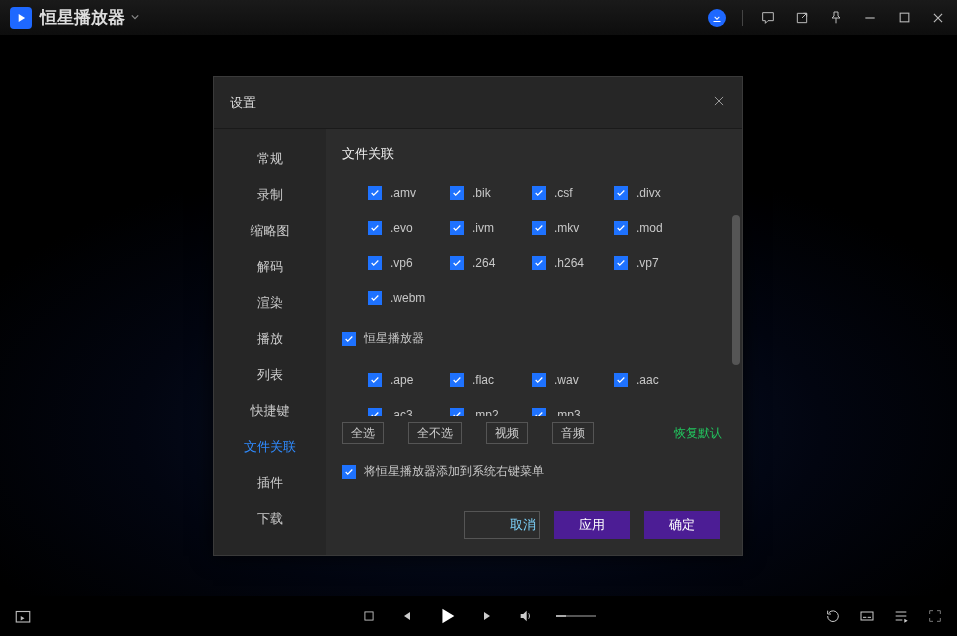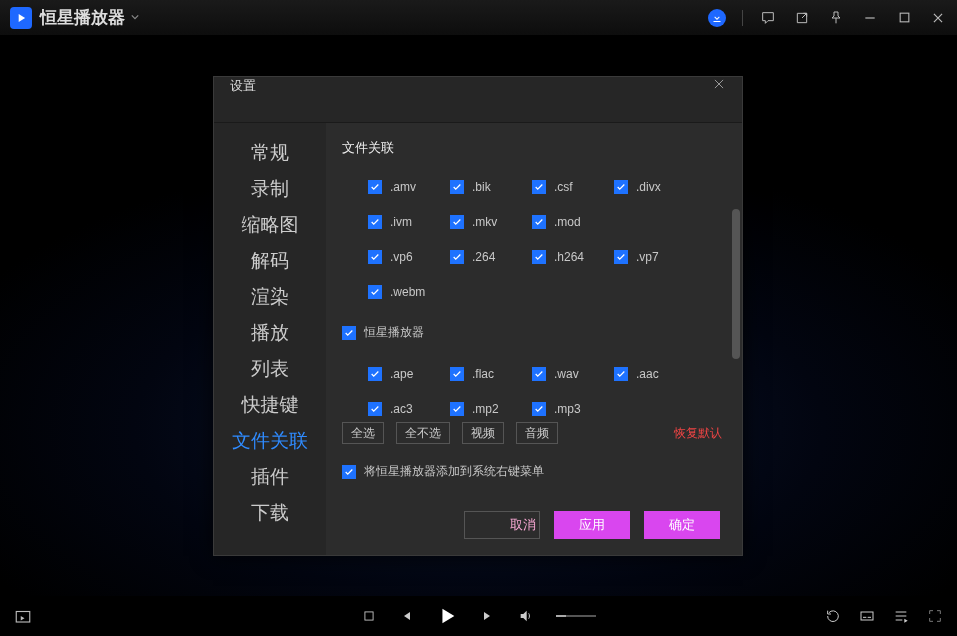--- a/index.html
+++ b/index.html
@@ -14,46 +14,46 @@
 .video-area { position:absolute; top:36px; left:0; right:0; bottom:40px; background:radial-gradient(ellipse 60% 50% at 50% 70%, #0a1530 0%, #020510 60%, #000 100%);}
 .bottombar { position:absolute; bottom:0; left:0; right:0; height:40px; background:#000; display:flex; align-items:center; padding:0 14px;}
 .bb-center { position:absolute; left:50%; transform:translateX(-50%); display:flex; align-items:center; gap:22px;}
 .bb-right { margin-left:auto; display:flex; align-items:center; gap:18px;}
 .bicon { color:#ccc; display:flex; align-items:center; justify-content:center; cursor:pointer;}
 .vol-line { width:40px; height:2px; background:#555; position:relative;}
 .vol-line::before{content:"";position:absolute;left:0;top:0;height:2px;width:10px;background:#aaa;}
 
 
 .dialog { position:absolute; left:213px; top:76px; width:530px; height:480px; background:#262626; border:1px solid #3a3a3a; box-shadow:0 0 20px rgba(0,0,0,.8); display:flex; flex-direction:column;}
-.dlg-header { height:46px; display:flex; padding:0 16px; border-bottom:1px solid #1a1a1a;}
+.dlg-header { height:52px; display:flex; align-items:center; padding:0 16px; border-bottom:1px solid #1a1a1a;}
 .dlg-title { color:#ddd; font-size:13px;}
 .dlg-close { margin-left:auto; color:#aaa; font-size:16px; cursor:pointer;}
 .dlg-body { flex:1; display:flex; overflow:hidden;}
 .sidebar { width:112px; background:#262626; padding-top:12px;}
-.sidebar-item { height:36px; display:flex; align-items:center; justify-content:center; color:#ccc; font-size:19px; cursor:pointer;font-family:Liberation Serif, serif;}
+.sidebar-item { height:36px; display:flex; align-items:center; justify-content:center; color:#ccc; font-size:13px; cursor:pointer;font-family:Liberation Serif, serif;}
 .sidebar-item.active { color:#2f8bff;}
 .content { flex:1; background:#2c2c2c; display:flex; flex-direction:column; padding:16px 0 0 16px; position:relative;}
 .content-title { color:#eee; font-size:13px; margin-bottom:12px; font-weight:500;}
 .scroll-area { flex:1; overflow:hidden; position:relative; padding-right:14px;}
 .row { display:flex; flex-wrap:wrap; }
 .chk-item { display:flex; align-items:center; width:82px; height:35px; color:#c8c8c8;}
 .chk-item.wide { width:auto; margin-bottom:6px;}
 .indent { padding-left:26px;}
 .chk { width:14px; height:14px; border:1px solid #1e72ff; background:#1e72ff; display:flex; align-items:center;justify-content:center; margin-right:8px; flex-shrink:0;}
 .chk svg{width:10px;height:10px;}
 .scrollbar-track { position:absolute; right:2px; top:0; bottom:0; width:8px;}
 .scrollbar-thumb { position:absolute; right:0; width:8px; background:#555; border-radius:4px;}
-.toolbar-row { display:flex; align-items:center; gap:12px; padding:6px 16px 0 0;}
+.toolbar-row { display:flex; align-items:center; gap:24px; padding:6px 16px 0 0;}
 .mini-btn { border:1px solid #555; color:#ccc; background:transparent; padding:2px 8px; font-size:12px; cursor:pointer; height:22px; line-height:16px;}
-.restore-link { margin-left:auto; color:#ef4444; cursor:pointer; margin-right:4px;}
+.restore-link { margin-left:auto; color:#22c55e; cursor:pointer; margin-right:4px;}
 .context-row { padding:10px 0 0 0; display:flex; align-items:center;}
 .dlg-footer { height:60px; display:flex; align-items:center; justify-content:flex-end; gap:14px; padding:0 22px;}
 .dlg-btn { width:76px; height:28px; font-size:13px; cursor:pointer; border:none; color:#fff;}
-.btn-cancel { background:transparent; border:1px solid #555; color:#f9a8d4;padding-left:42px;}
-.btn-primary { background:#d946ef;}
+.btn-cancel { background:transparent; border:1px solid #555; color:#7dd3fc;padding-left:42px;}
+.btn-primary { background:#4c1d95;}
 </style>
 </head>
 <body>
 
 <div class="titlebar">
   <div class="logo">
     <svg viewBox="0 0 24 24" width="14" height="14">
         <path fill="#fff" d="M8 5v14l11-7z"></path>
       </svg>
   </div>
@@ -228,20 +228,28 @@
               <span>.divx</span>
             </div>
           </div>
         <div class="row indent" id="vrow2">
             <div class="chk-item">
               <span class="chk">
                 <svg viewBox="0 0 24 24">
                   <path fill="none" stroke="#fff" stroke-width="3" d="M4 12l5 5L20 6"></path>
                 </svg>
               </span>
+              <span>.evo</span>
+            </div>
+            <div class="chk-item">
+              <span class="chk">
+                <svg viewBox="0 0 24 24">
+                  <path fill="none" stroke="#fff" stroke-width="3" d="M4 12l5 5L20 6"></path>
+                </svg>
+              </span>
               <span>.ivm</span>
             </div>
             <div class="chk-item">
               <span class="chk">
                 <svg viewBox="0 0 24 24">
                   <path fill="none" stroke="#fff" stroke-width="3" d="M4 12l5 5L20 6"></path>
                 </svg>
               </span>
               <span>.mkv</span>
             </div>

